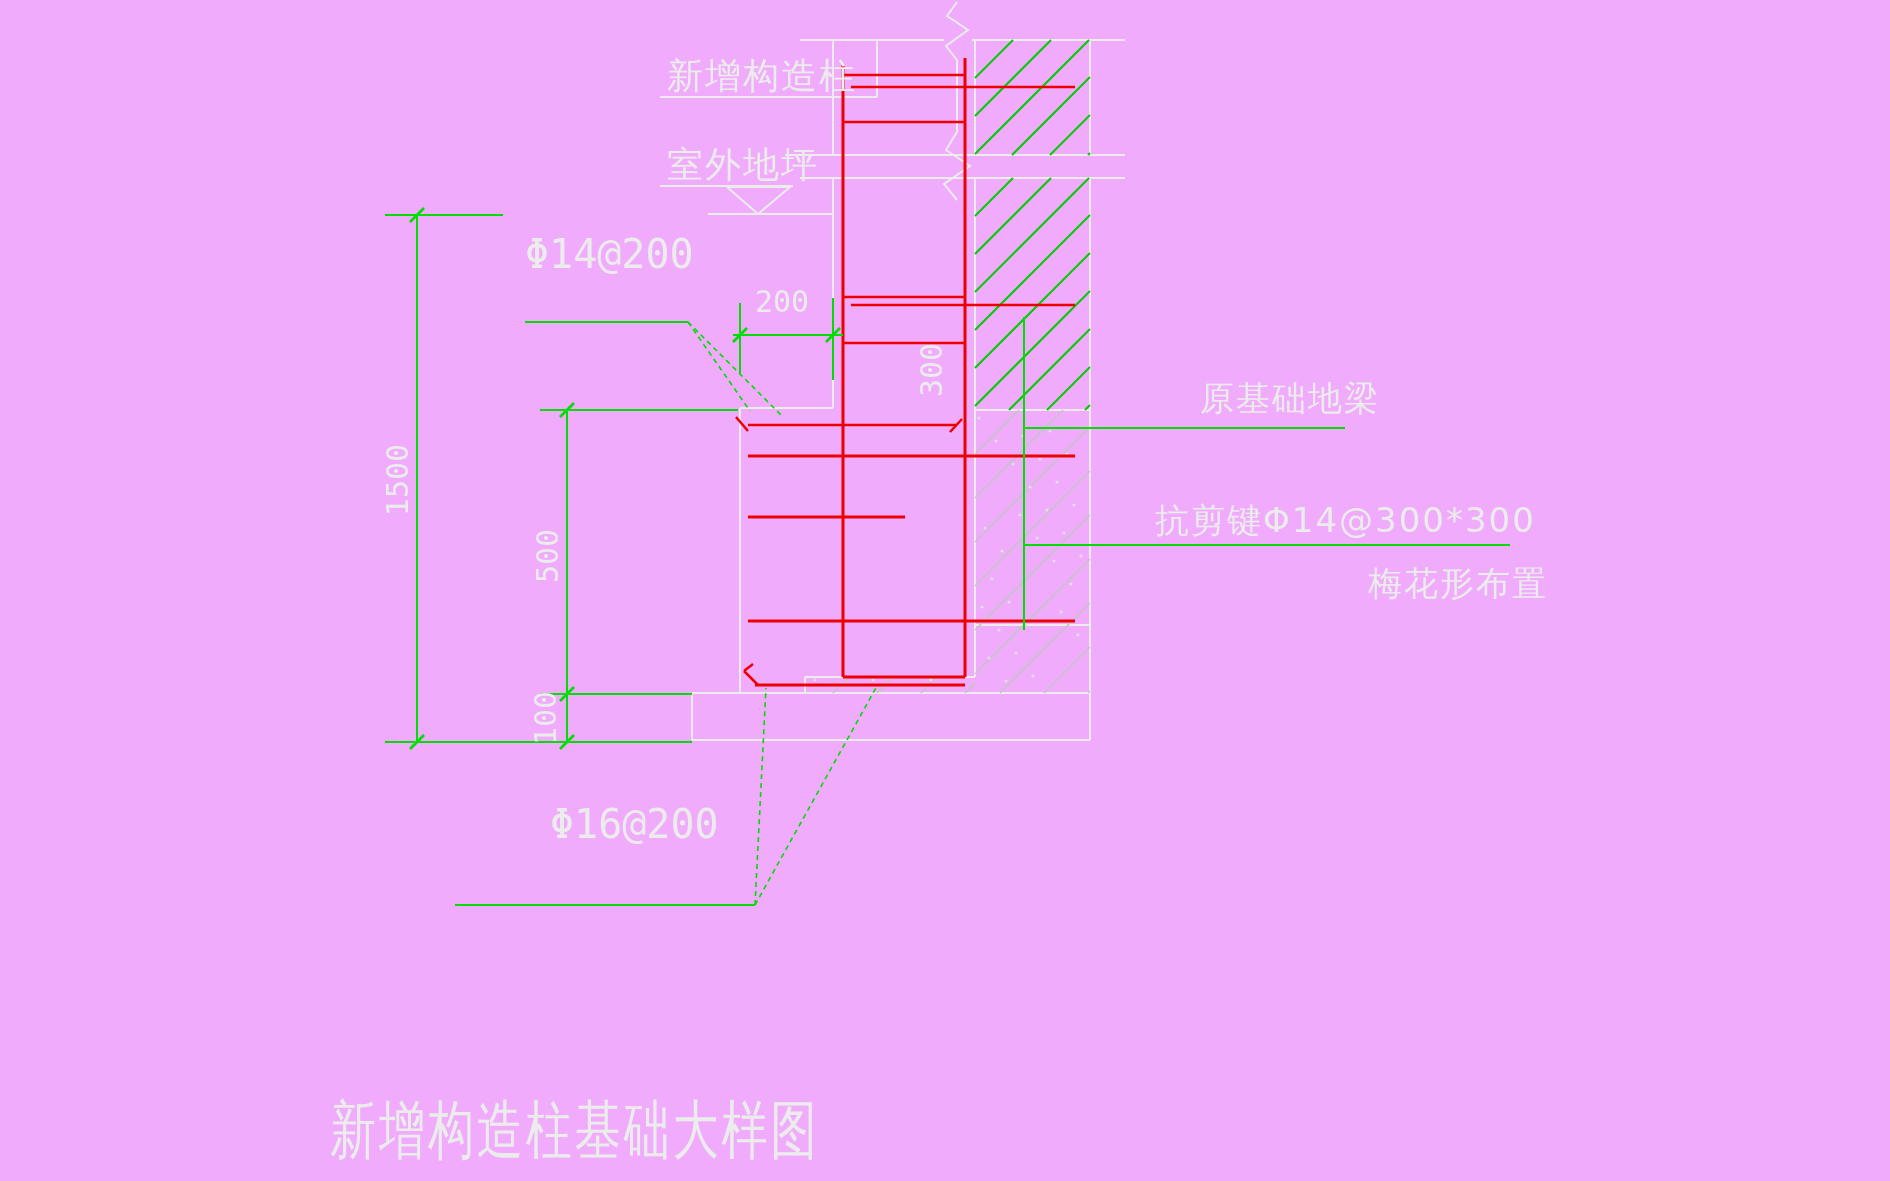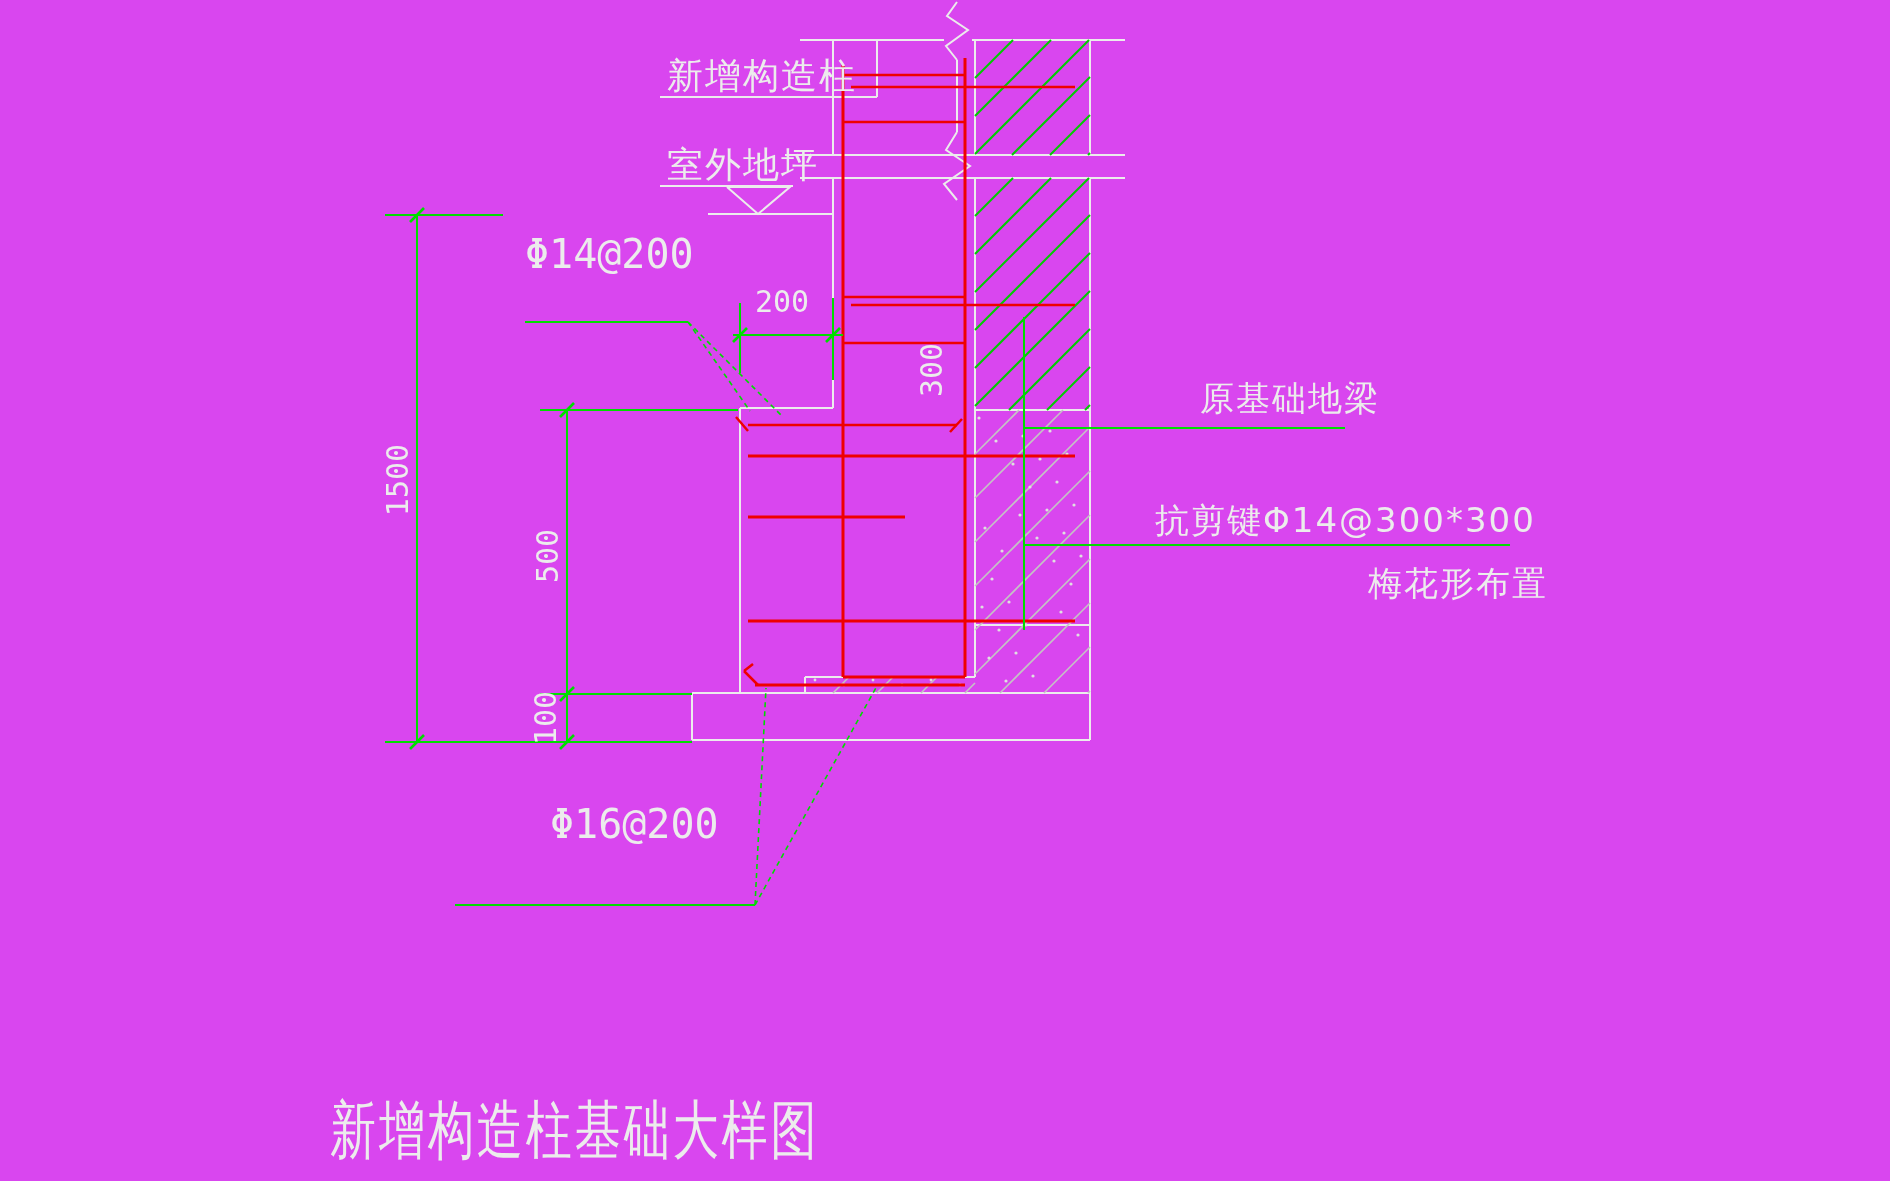--- a/index.html
+++ b/index.html
@@ -1,16 +1,16 @@
 <!DOCTYPE html>
 <html><head>
 <meta charset="utf-8">
 <style>
   html,body{margin:0;padding:0;background:#000;}
-  .stage{position:relative;width:1890px;height:1181px;background:#d946ef;overflow:hidden;
+  .stage{position:relative;width:1890px;height:1181px;background:#f0abfc;overflow:hidden;
          font-family:"DejaVu Sans", sans-serif;}
   svg text{font-family:"DejaVu Sans", sans-serif;fill:#ececec;}
   .cjk{font-size:36px;letter-spacing:2px;}
   .cjk-sm{font-size:34px;letter-spacing:2px;}
   .num{font-family:"DejaVu Sans Mono", monospace;font-size:30px;}
   .num-lg{font-family:"DejaVu Sans Mono", monospace;font-size:40px;}
   .title-txt{font-size:64px;letter-spacing:4px;}
 </style>
 </head>
 <body>

